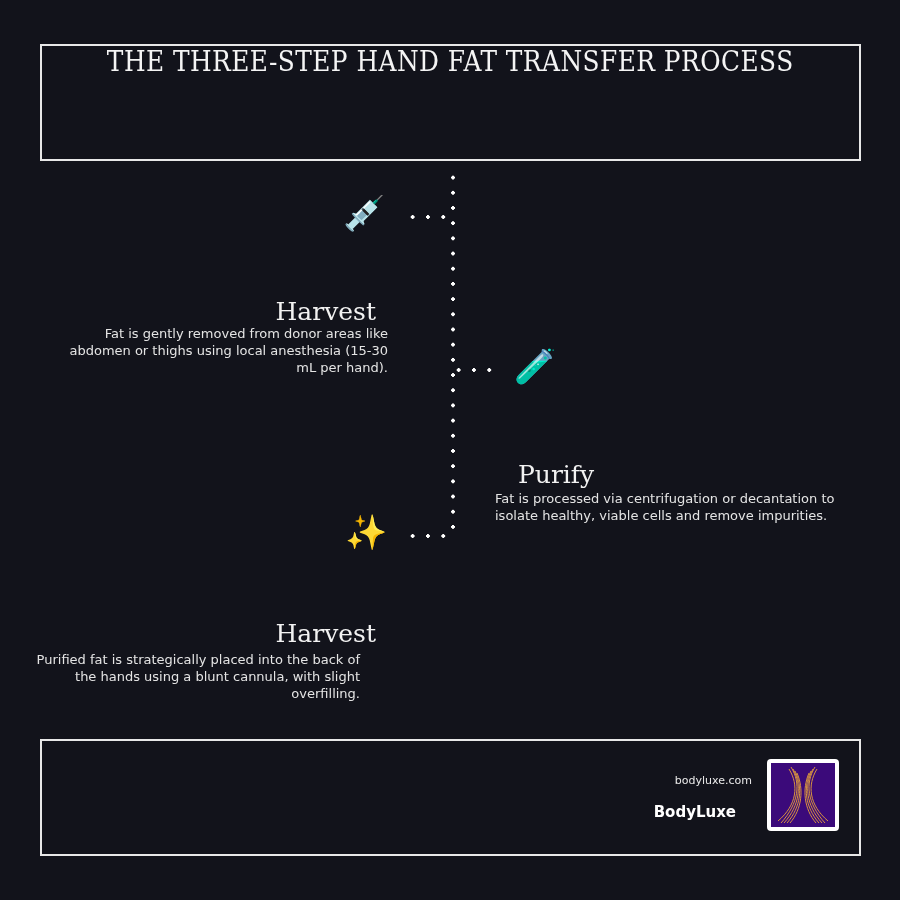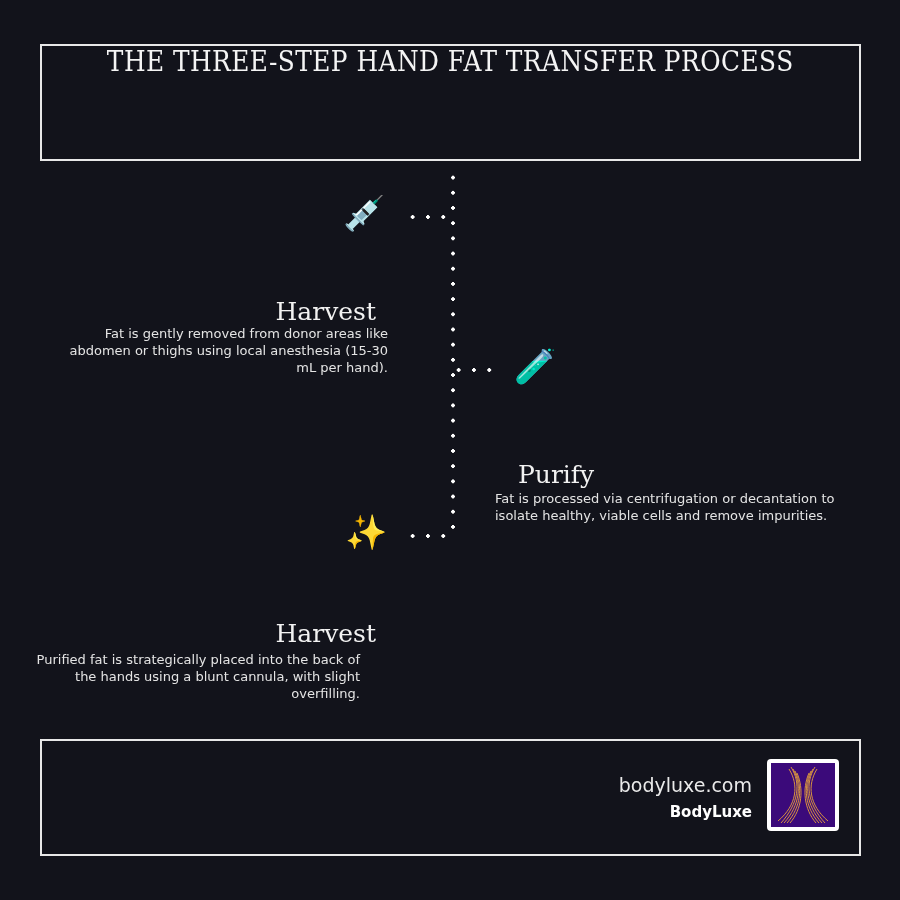--- a/index.html
+++ b/index.html
@@ -10,22 +10,22 @@
     background-image: radial-gradient(circle, #ffffff 1.6px, transparent 1.9px);
     background-size:4px 15.2px; background-repeat:repeat-y; }
   .hdots { position:absolute; height:4px;
     background-image: radial-gradient(circle, #ffffff 1.6px, transparent 1.9px);
     background-size:15.3px 4px; background-repeat:repeat-x; }
   .icon { position:absolute; font-size:34px; line-height:1; }
   .step-title { position:absolute; font-family:"DejaVu Serif", serif; font-size:25px; color:#f2f2f2; margin:16px; font-weight:normal; }
   .step-desc { position:absolute; font-size:13px; line-height:17px; color:#e4e4e4; margin:4px; }
   .right { text-align:right; }
   .footer-box { position:absolute; left:40px; top:739px; width:817px; height:113px; border:2px solid #e8e8e8; }
-  .site { position:absolute; right:107px; top:33px; font-size:19px; color:#eaeaea; }
-  .brand { position:absolute; right:107px; top:62px; font-size:15px; font-weight:bold; color:#ffffff; }
+  .site { position:absolute; right:107px; top:33px; font-size:11px; color:#eaeaea; }
+  .brand { position:absolute; right:123px; top:62px; font-size:15px; font-weight:bold; color:#ffffff; }
   .logo { position:absolute; left:725px; top:18px; width:72px; height:72px; background:#ffffff; border-radius:4px; }
   .logo-inner { position:absolute; left:4px; top:4px; width:64px; height:64px; background:#3b0a7a; overflow:hidden; }
 </style>
 </head>
 <body>
 
 <div class="title-box">
   <h1>THE THREE-STEP HAND FAT TRANSFER PROCESS</h1>
 </div>
 

